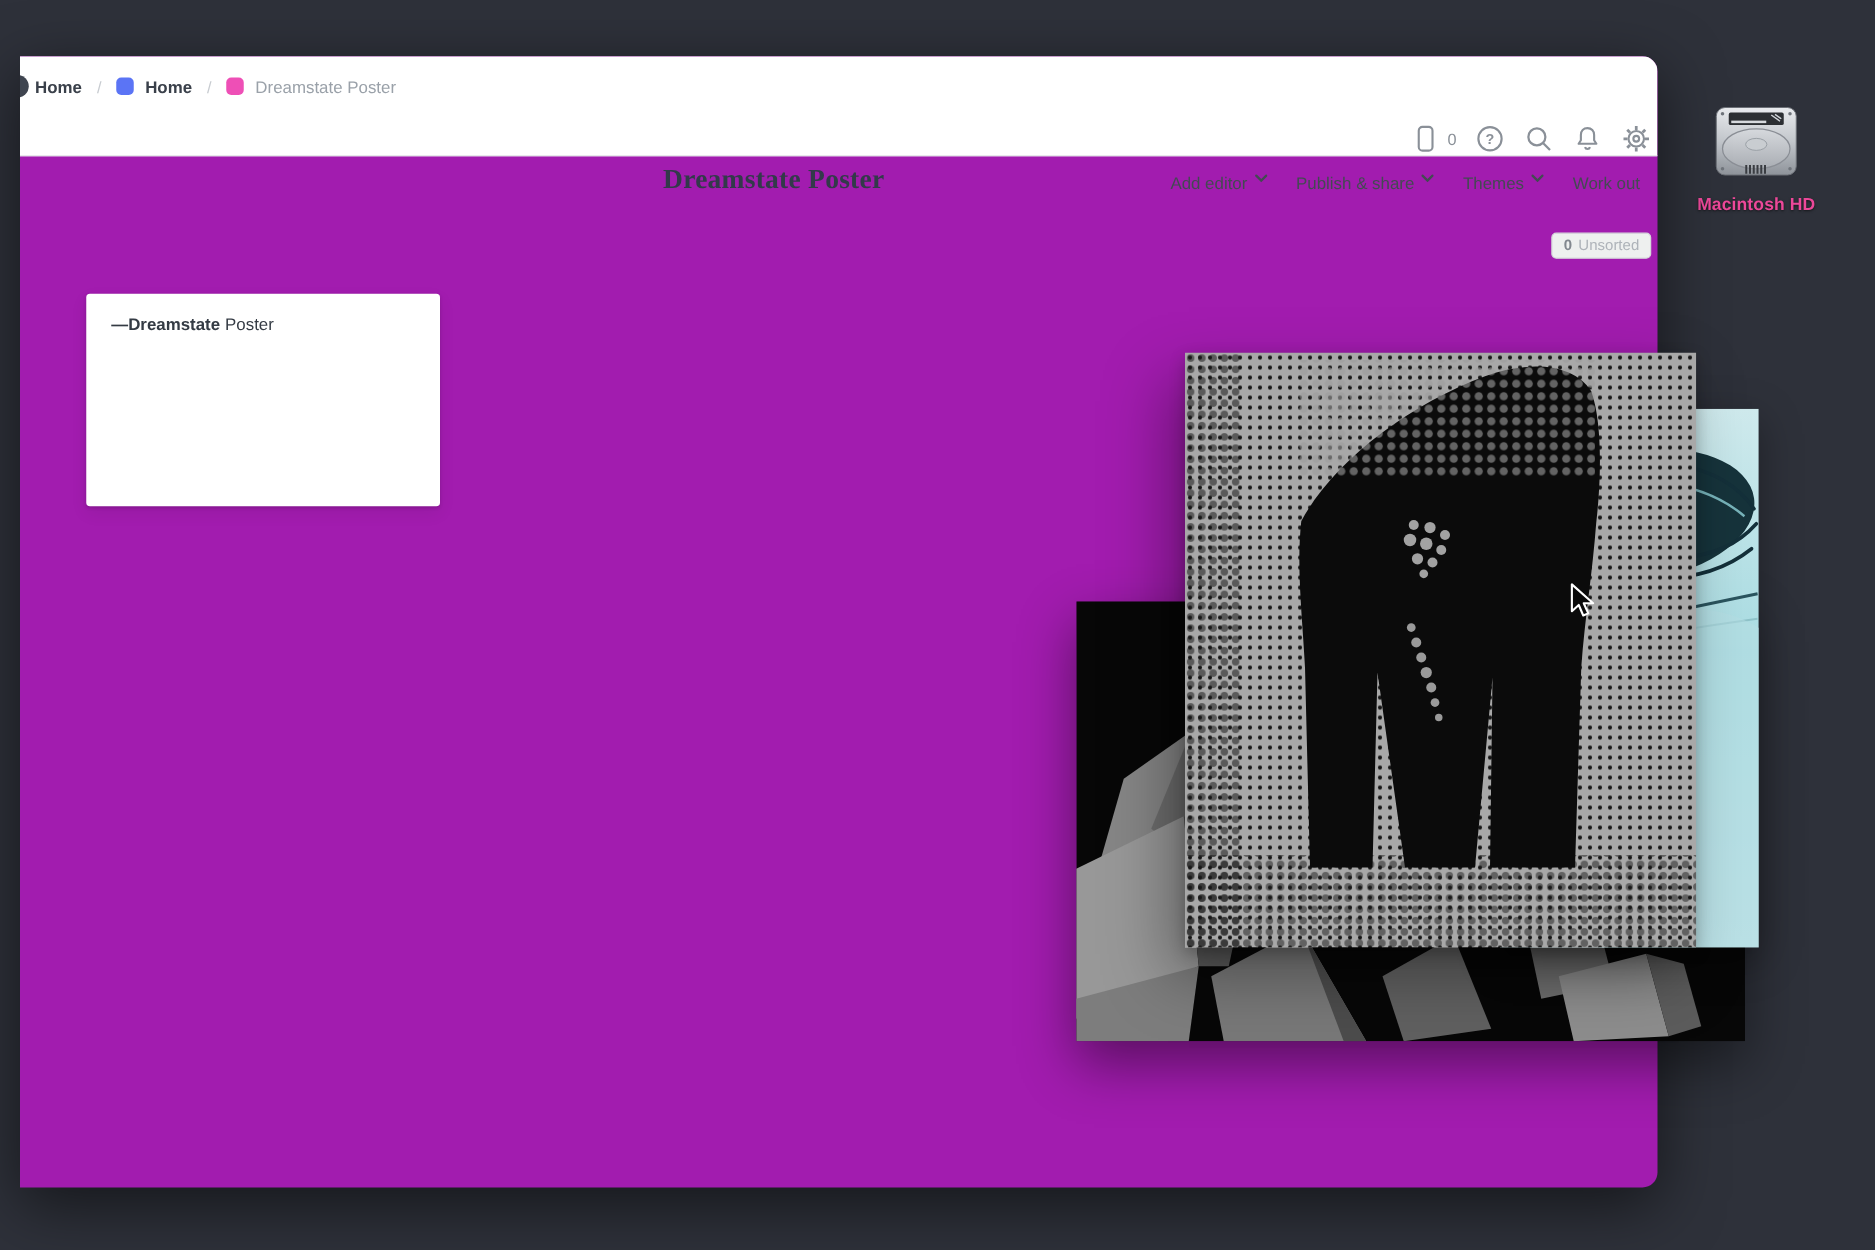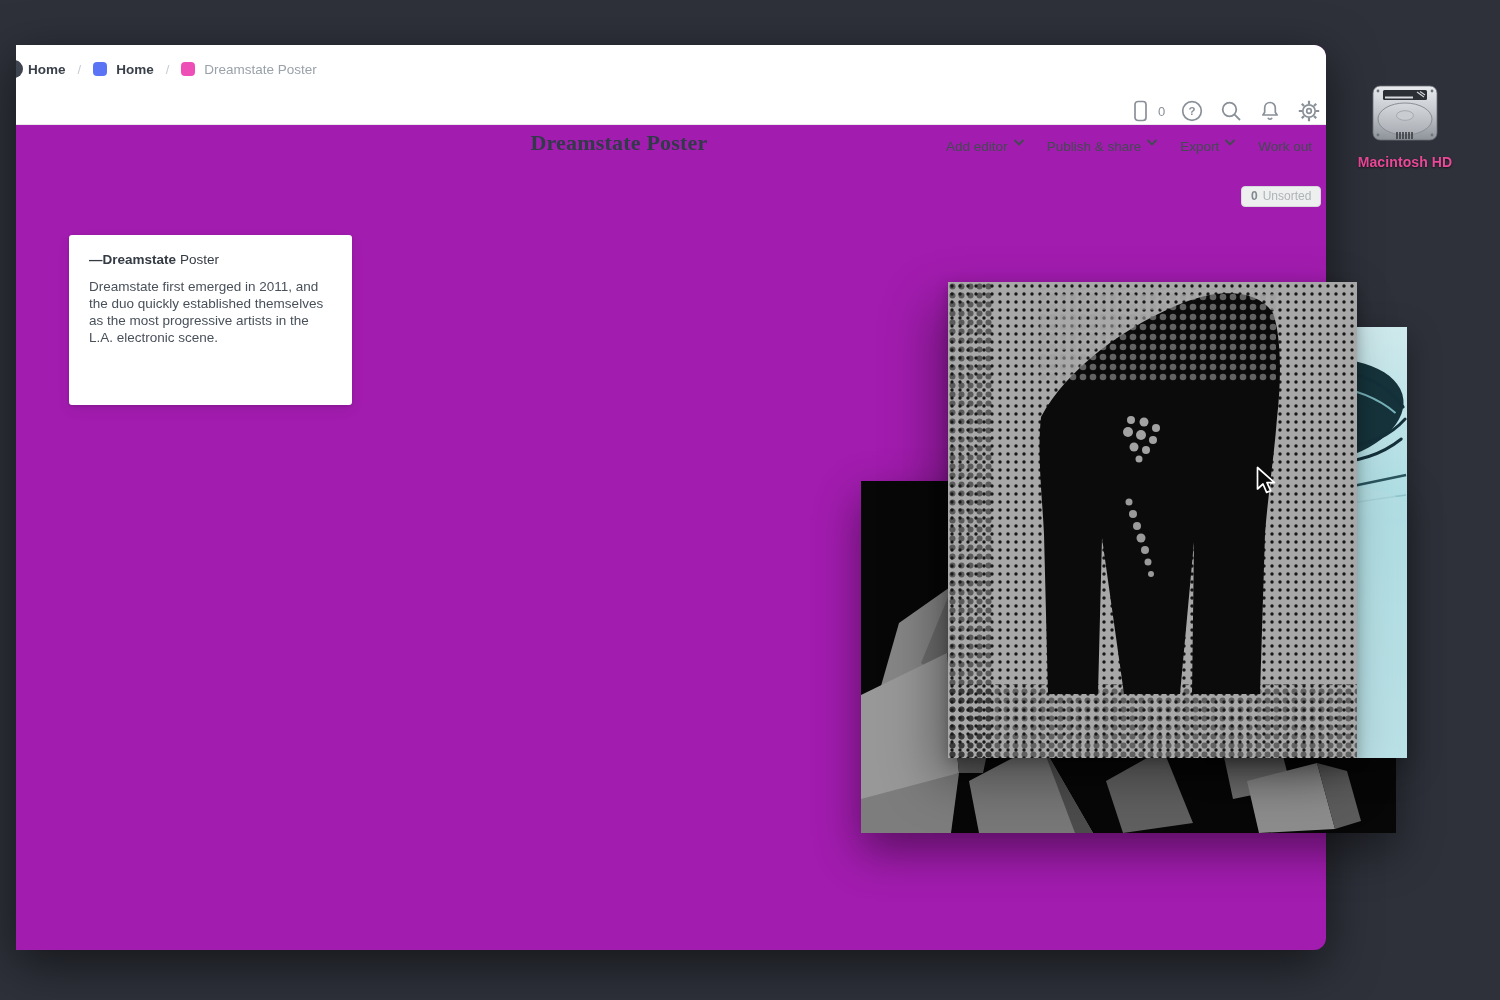--- a/index.html
+++ b/index.html
@@ -165,41 +165,40 @@
             <polyline points="1,1.5 5,5.5 9,1.5"></polyline>
           </svg>
       </span>
       <span class="tbtn">
         <span>Publish &amp; share</span>
         <svg width="10" height="7" viewBox="0 0 10 7" fill="none" stroke="#434a52" stroke-width="1.8" stroke-linecap="round">
             <polyline points="1,1.5 5,5.5 9,1.5"></polyline>
           </svg>
       </span>
       <span class="tbtn">
-        <span>Export</span>
+        <span>Themes</span>
         <svg width="10" height="7" viewBox="0 0 10 7" fill="none" stroke="#434a52" stroke-width="1.8" stroke-linecap="round">
             <polyline points="1,1.5 5,5.5 9,1.5"></polyline>
           </svg>
       </span>
       <span class="tbtn">
         <span>Work out</span>
       </span>
     </div>
   </div>
 
   <div class="unsorted-badge">
     <span class="unsorted-count">0</span>
     <span class="unsorted-label">Unsorted</span>
   </div>
 
   <div class="note-card">
     <div class="note-title">
       <b>—Dreamstate</b><span class="rest">Poster</span>
     </div>
-    <div class="note-para">Dreamstate first emerged in 2011, and the duo quickly established themselves as the most progressive artists in the L.A. electronic scene.</div>
   </div>
 </div>
 
 <div class="img-geometric">
   <svg viewBox="0 0 535 352" preserveAspectRatio="none">
     <rect width="535" height="352" fill="#070707"></rect>
     <polygon points="38,142 92,104 86,172 18,212" fill="#868686"></polygon>
     <polygon points="92,104 140,158 102,214 60,182" fill="#6e6e6e"></polygon>
     <polygon points="0,214 86,172 98,292 0,334" fill="#989898"></polygon>
     <polygon points="86,172 142,198 122,292 98,292" fill="#595959"></polygon>

